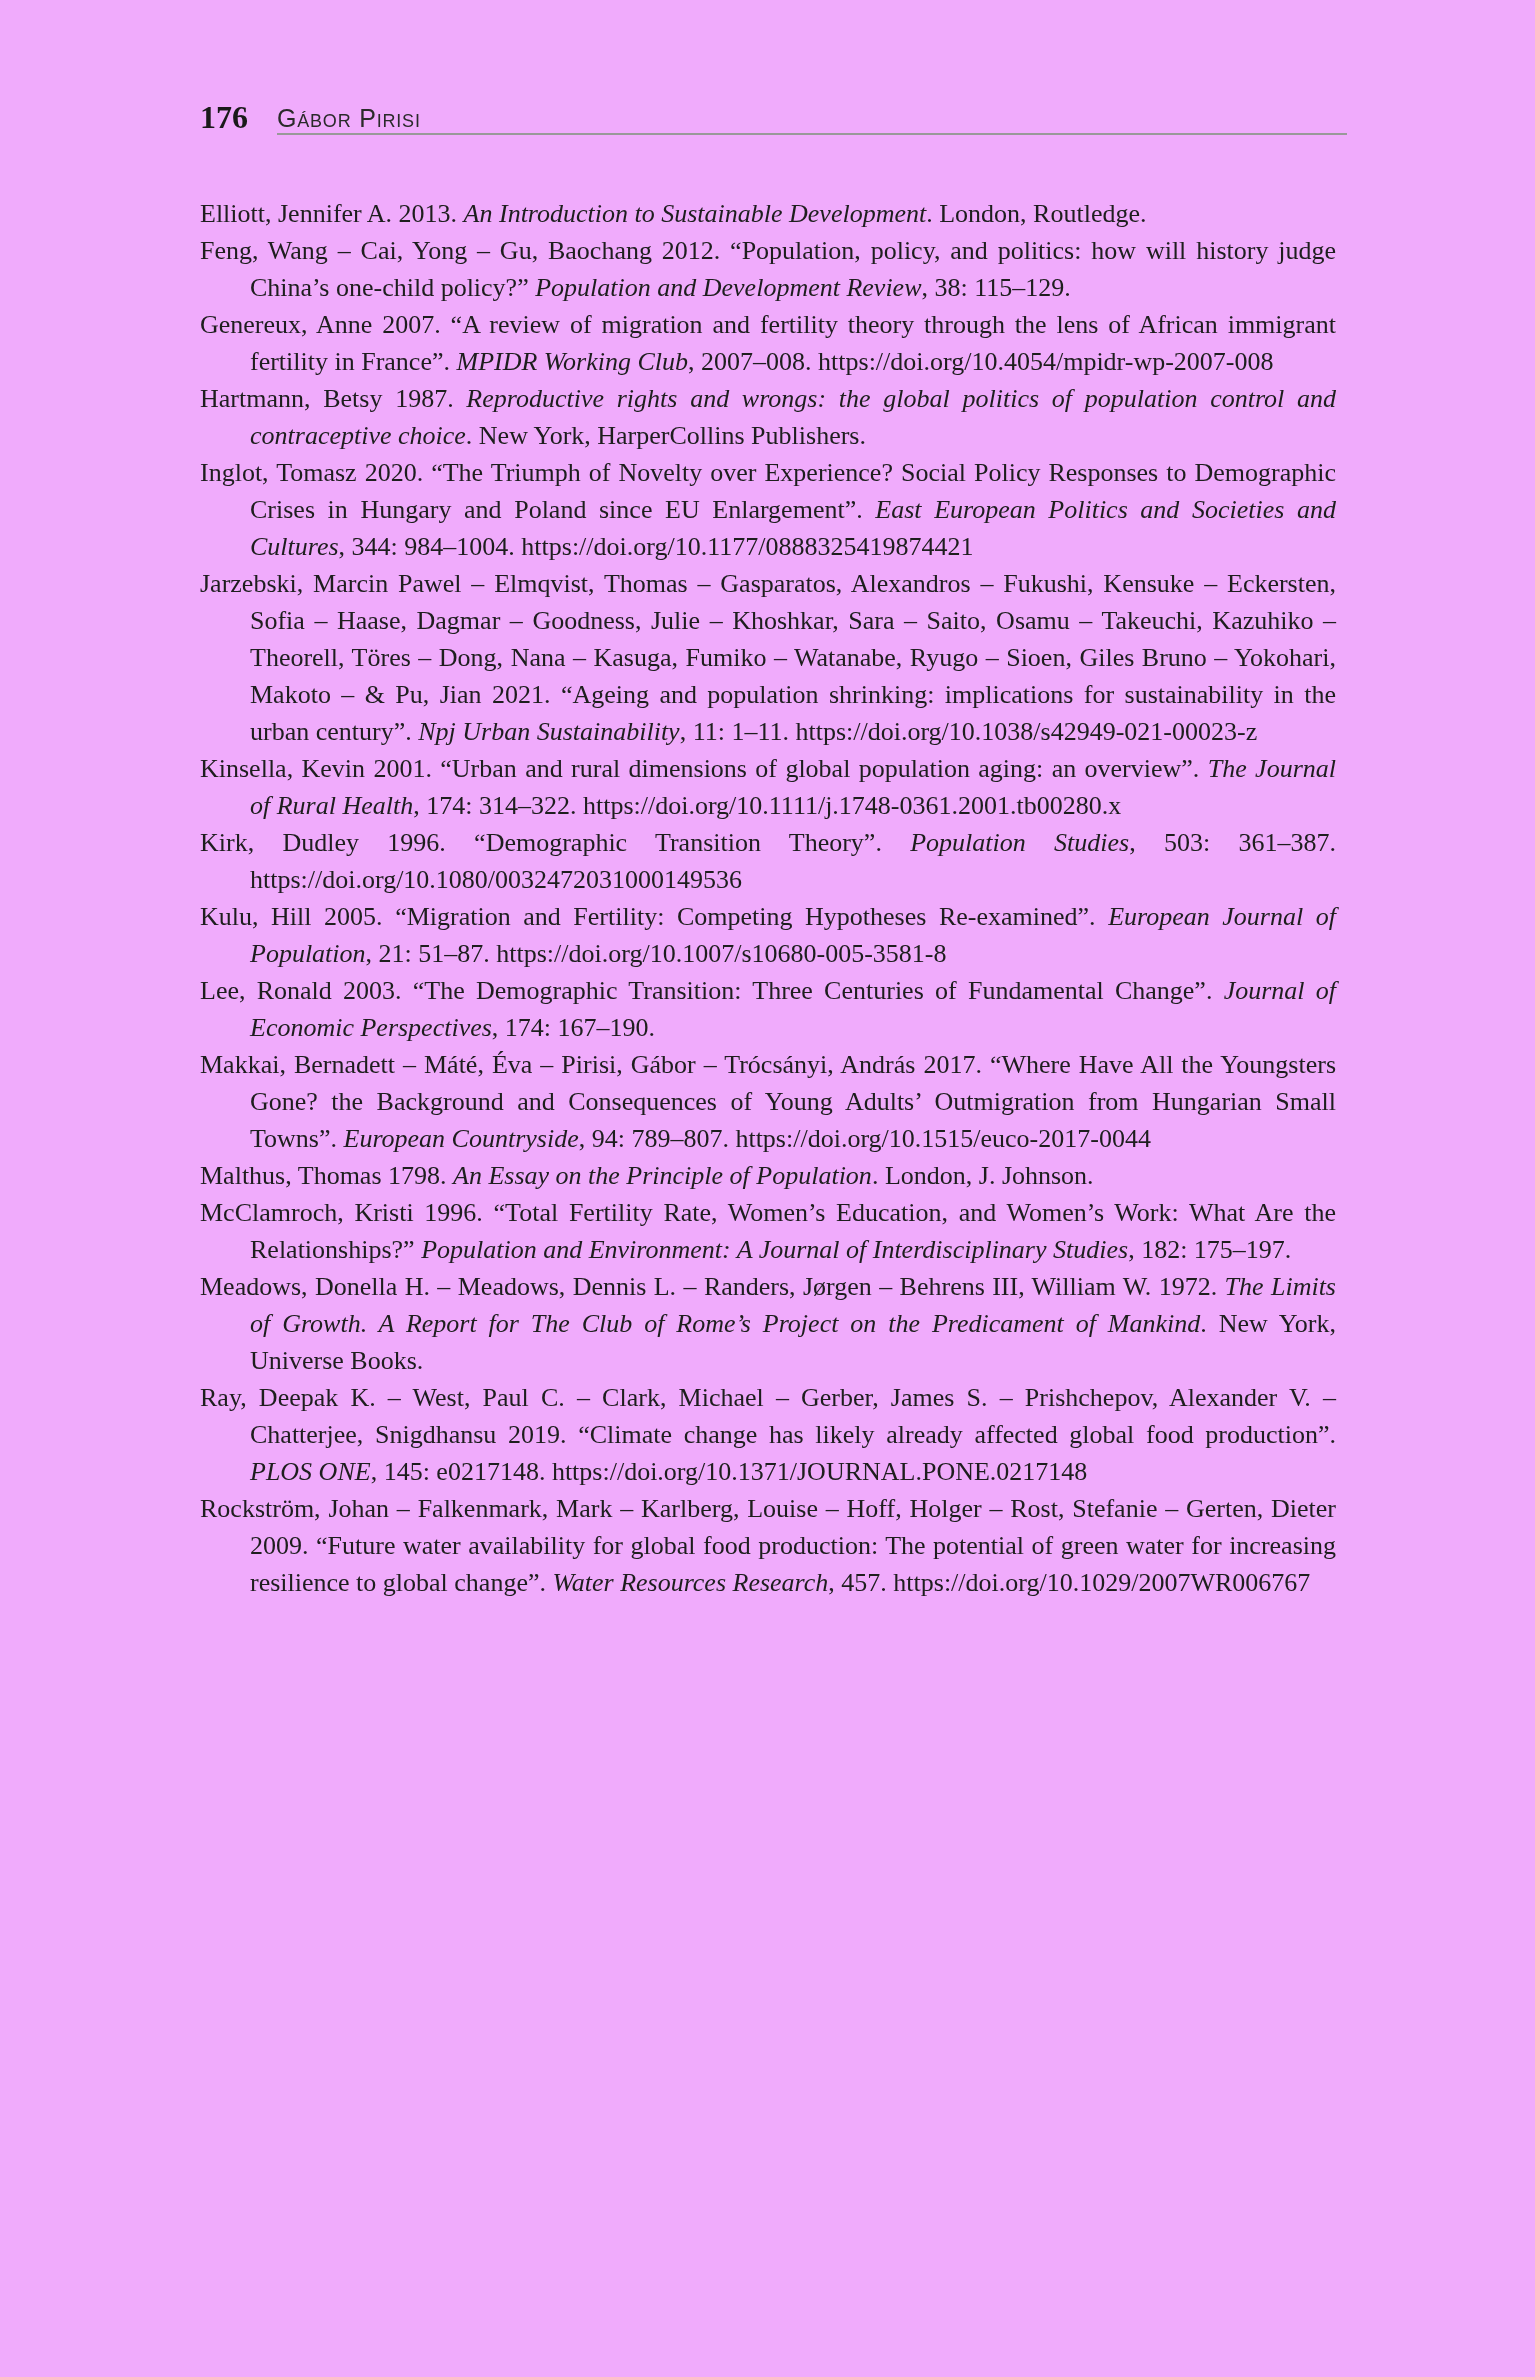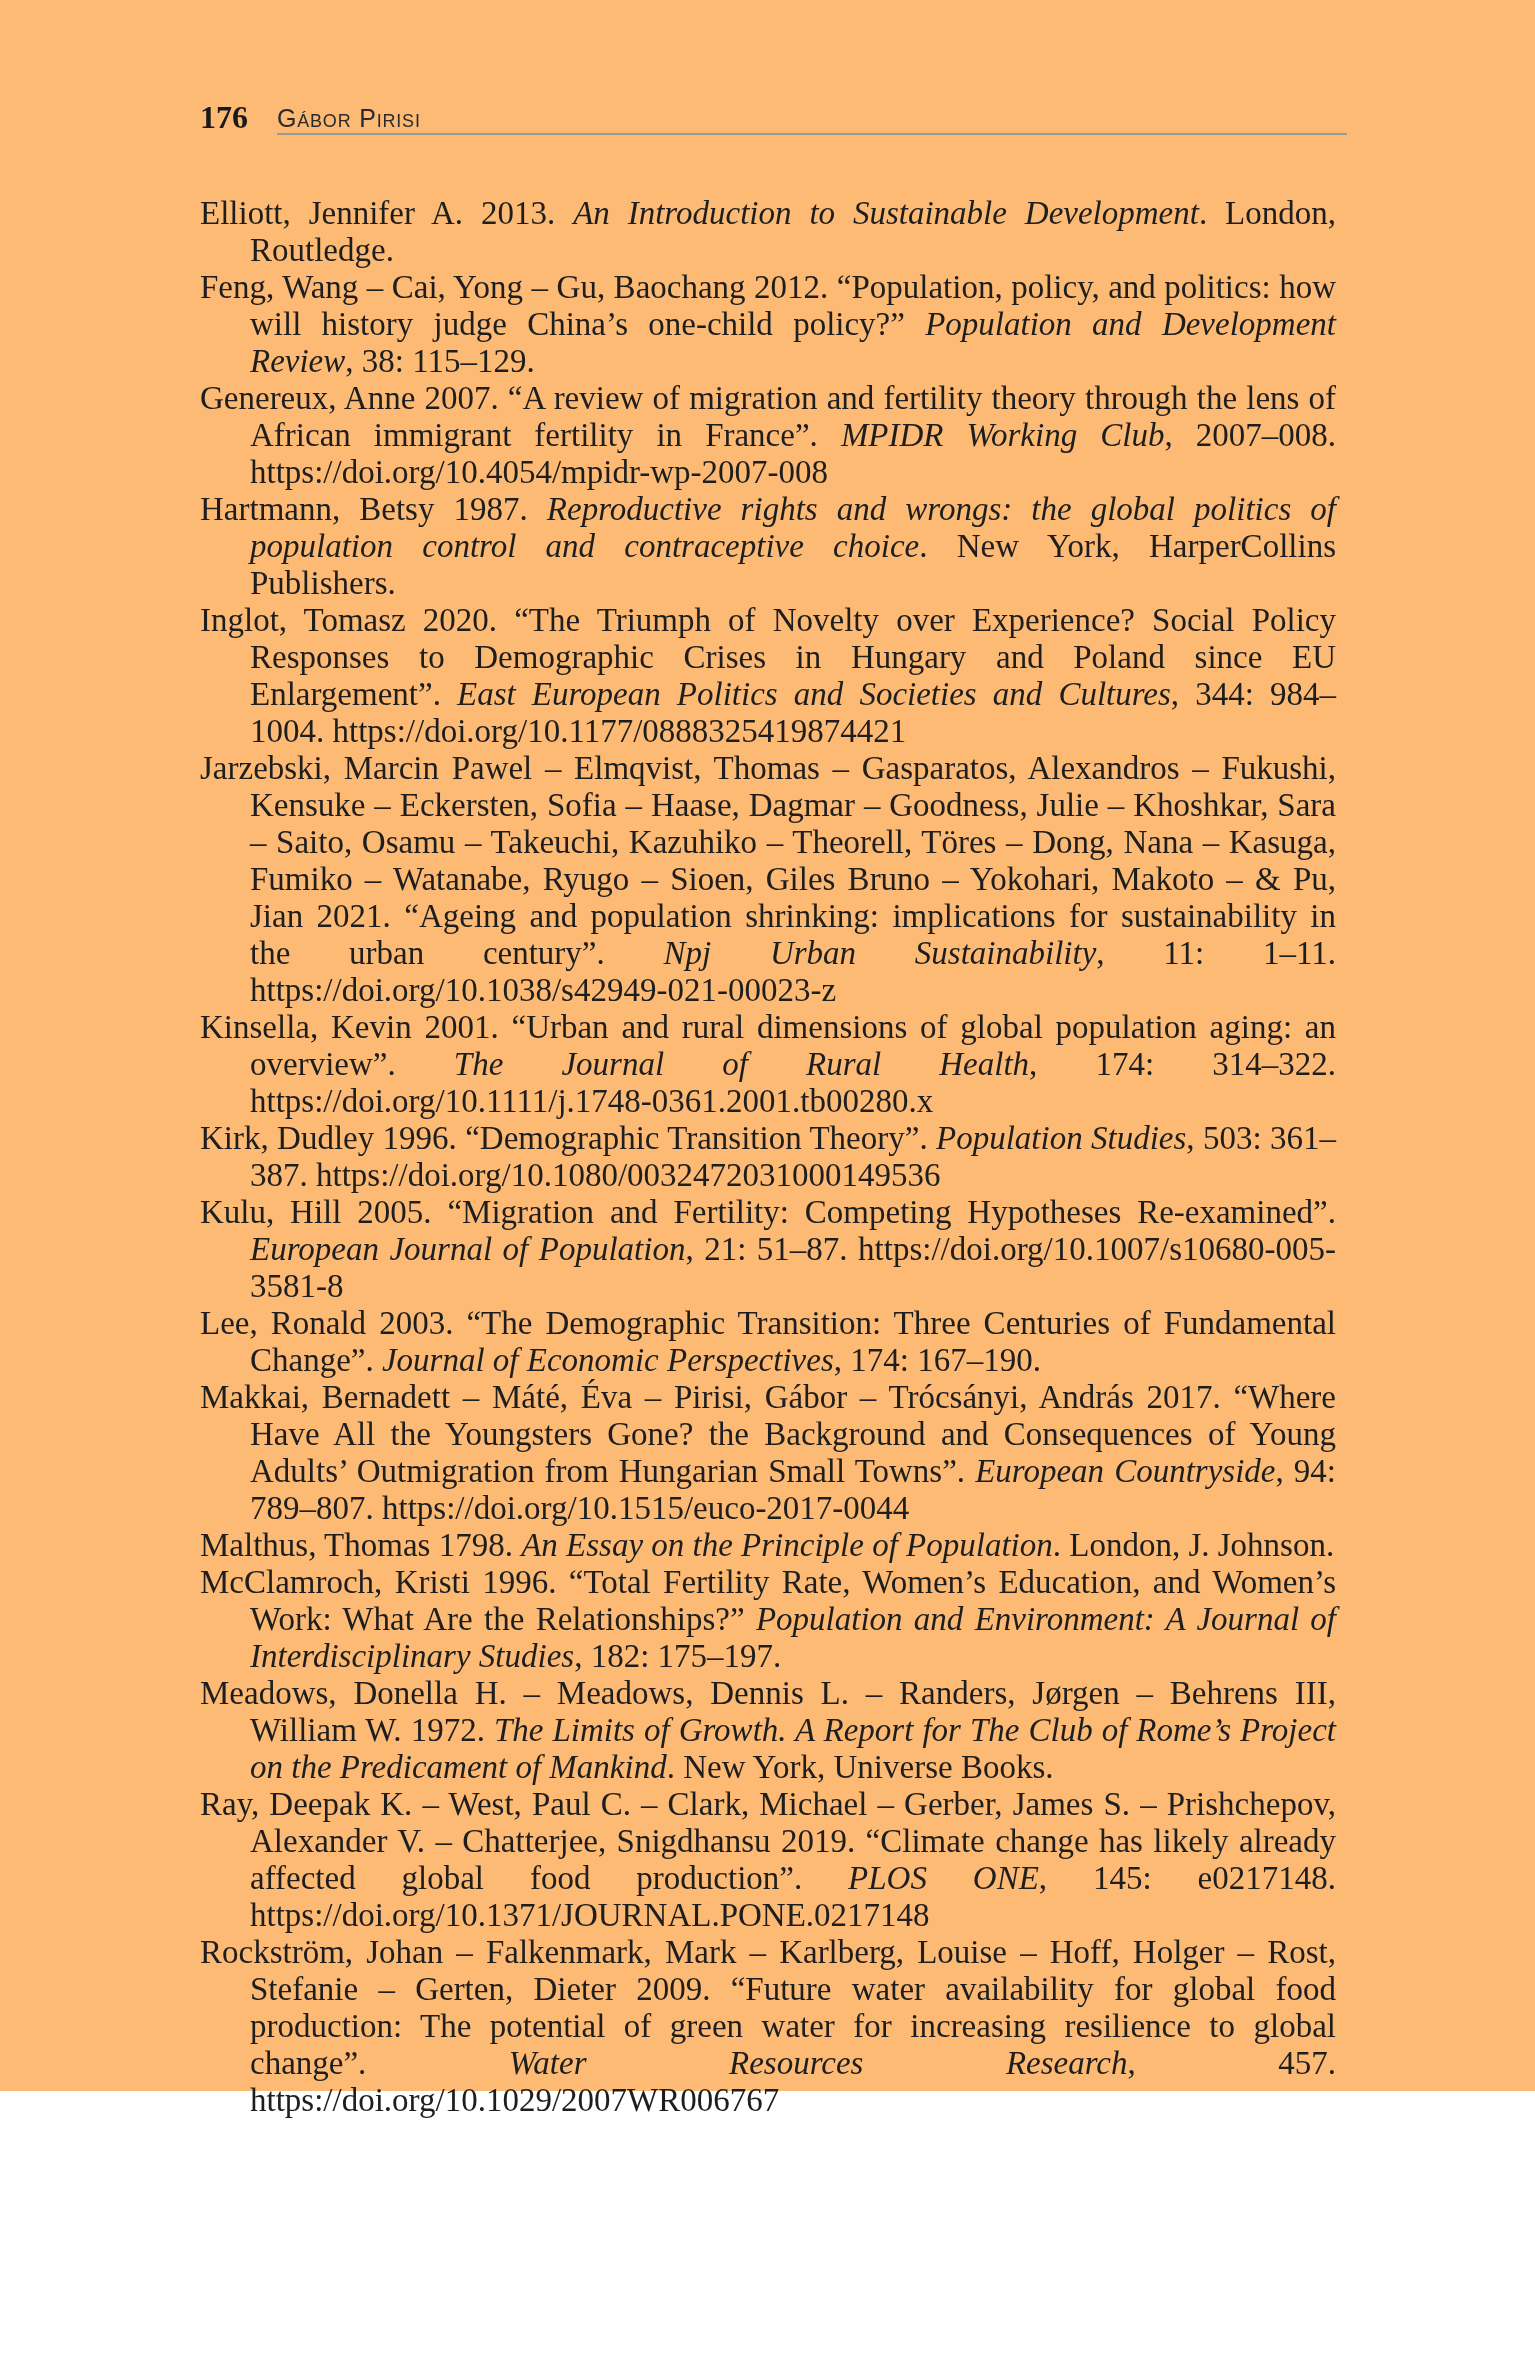--- a/index.html
+++ b/index.html
@@ -1,22 +1,22 @@
 <!DOCTYPE html>
 <html style="font-size:13.4px"><head>
 <meta charset="utf-8">
 <style>
   html, body { margin: 0; padding: 0; background: #ffffff; }
   body { width: 1535px; height: 2377px; position: relative; overflow: hidden; }
-  .page { position: absolute; left: 0; top: 0; width: 1535px; height: 2091px; background: #fdba74; }
+  .page { position: absolute; left: 0; top: 0; width: 1535px; height: 2377px; background: #f0abfc; }
   .running-head { position: absolute; left: 200px; top: 99px; width: 1148px; height: 37px; }
   .page-number { position: absolute; left: 0; top: 0; font-family: "Liberation Serif", serif; font-weight: bold; font-size: 32px; line-height: 37px; color: #1a1a1a; }
   .author-name { position: absolute; left: 77px; top: 1.7px; font-family: "Liberation Sans", sans-serif; font-size: 25px; line-height: 34px; color: #2a2a2a; font-variant: small-caps; letter-spacing: 0.8px; font-weight: normal; }
   .head-rule { position: absolute; left: 77px; top: 34px; width: 1070px; height: 0; border-top: 2.5px solid #999; }
-  .refs { position: absolute; left: 200px; top: 195px; width: 1136px; font-family: "Liberation Serif", serif; font-size: 33px; line-height: 37px; color: #1e1e1e; }
+  .refs { position: absolute; left: 200px; top: 195px; width: 1136px; font-family: "Liberation Serif", serif; font-size: 26px; line-height: 37px; color: #1e1e1e; }
   .ref { padding-left: 50px; text-indent: -50px; text-align: justify; margin: 0; }
   .ref i { font-style: italic; }
 </style>
 </head>
 <body>
 
 <div class="page">
   <div class="running-head">
     <span class="page-number">176</span>
     <span class="author-name">Gábor Pirisi</span>

